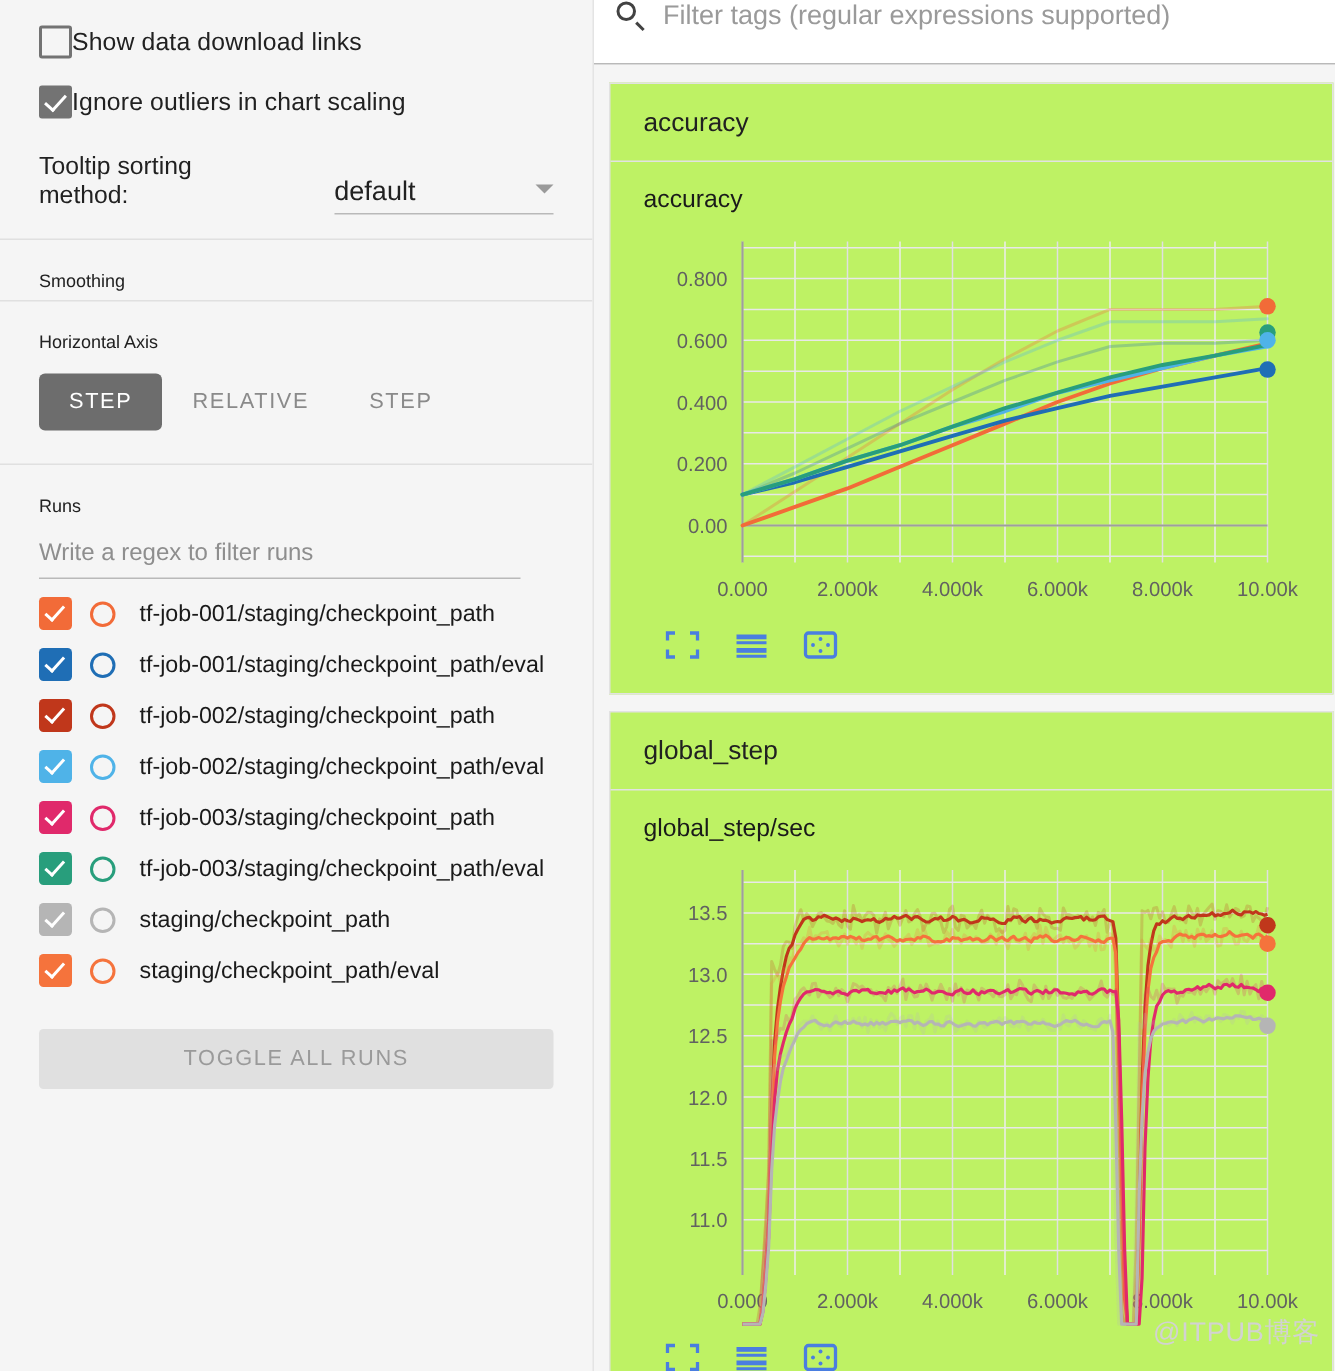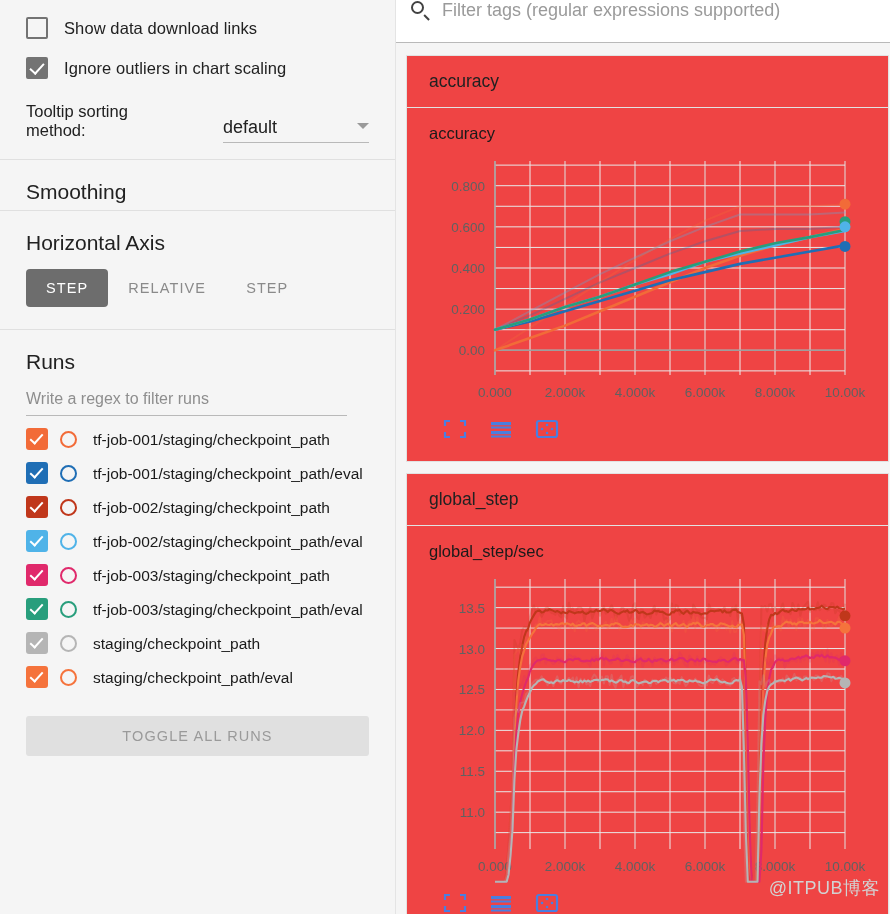--- a/index.html
+++ b/index.html
@@ -42,21 +42,20 @@
   .mdbox.checked::after {
     content: "";
     position: absolute;
     left: 5px; top: 1px;
     width: 6px; height: 12px;
     border: solid #fff;
     border-width: 0 2.5px 2.5px 0;
     transform: rotate(42deg);
   }
   .chk-label {
-    margin-left: 16px;
     font-size: 16.5px;
     color: #212121;
     letter-spacing: .1px;
   }
 
   
   .tooltip-row {
     display: flex; align-items: flex-end;
     padding-top: 14px; padding-bottom: 16px; gap: 23px;
   }
@@ -72,21 +71,21 @@
   .select-val { font-size: 18px; color: #212121; }
   .caret {
     width: 0; height: 0;
     border-left: 6px solid transparent;
     border-right: 6px solid transparent;
     border-top: 6px solid #9a9a9a;
     margin-bottom: 4px;
   }
 
   
-  .sec-title { font-size: 21px; color: #212121; padding-top: 20px; padding-bottom: 6px; }
+  .sec-title { font-size: 12px; color: #212121; padding-top: 20px; padding-bottom: 6px; }
   .smooth-row { display: flex; align-items: center; padding-top: 12px; padding-bottom: 22px; }
   .slider { position: relative; width: 212px; height: 20px; flex: 0 0 212px; }
   .slider .track {
     position: absolute; left: 0; top: 9px; width: 212px; height: 3px;
     background: #bdbdbd; border-radius: 2px;
   }
   .slider .fill {
     position: absolute; left: 0; top: 9px; height: 3px;
     background: #e8822b; border-radius: 2px;
   }
@@ -175,21 +174,21 @@
   }
   .search-ico b {
     position: absolute; left: 14px; top: 14px;
     width: 7px; height: 2.4px; background: #424242;
     transform: rotate(45deg); transform-origin: left center;
   }
   .filter-ph { margin-left: 10px; font-size: 18px; color: #9a9a9a; }
 
   .cards { padding: 12px 0 0 10px; }
   .card {
-    background: #ef4444;
+    background: #bef264;
     border: 1px solid #e2e2e2;
     margin-bottom: 11px;
     width: 483px;
   }
   .card-head {
     height: 52px;
     display: flex; align-items: center;
     padding: 0 22px;
     border-bottom: 1px solid #e2e2e2;
     font-size: 17.5px; color: #212121;

